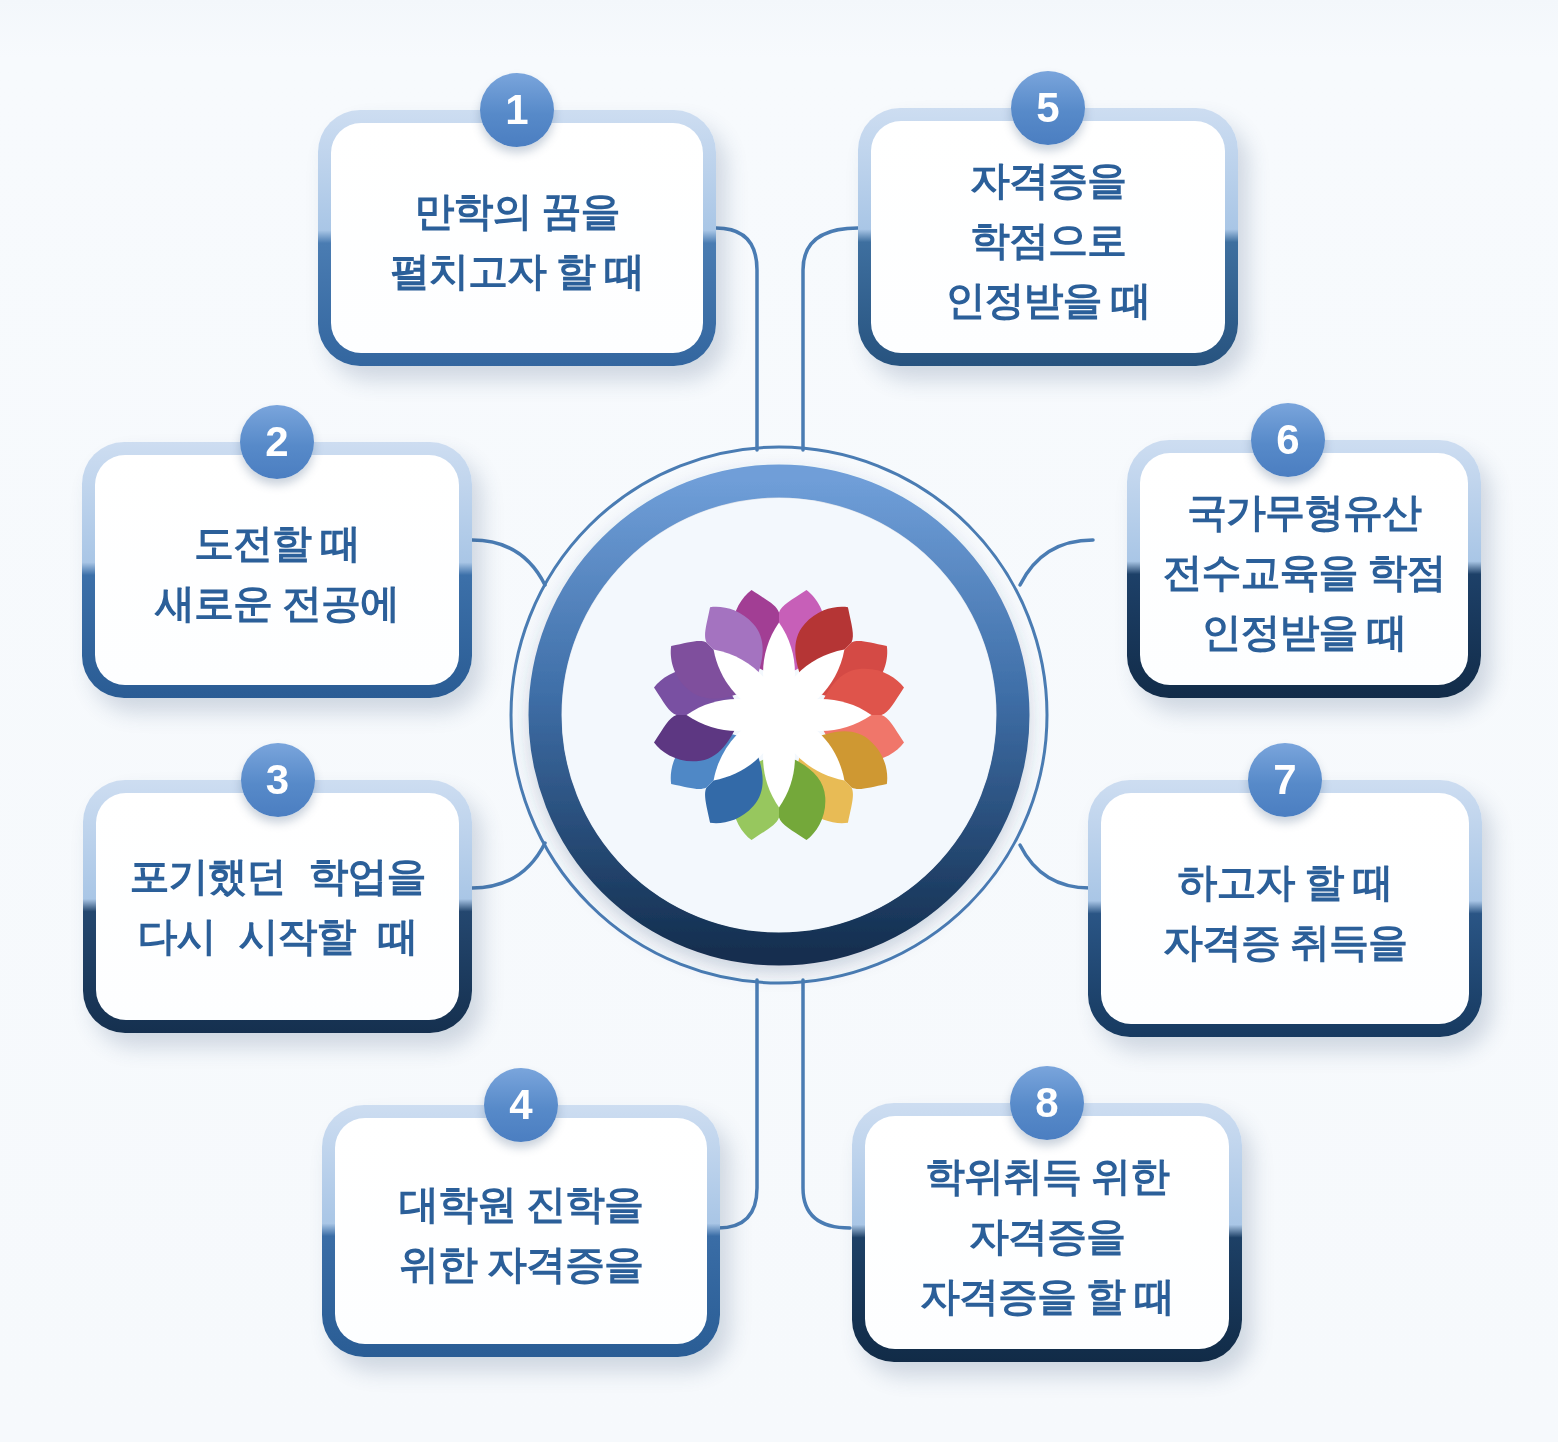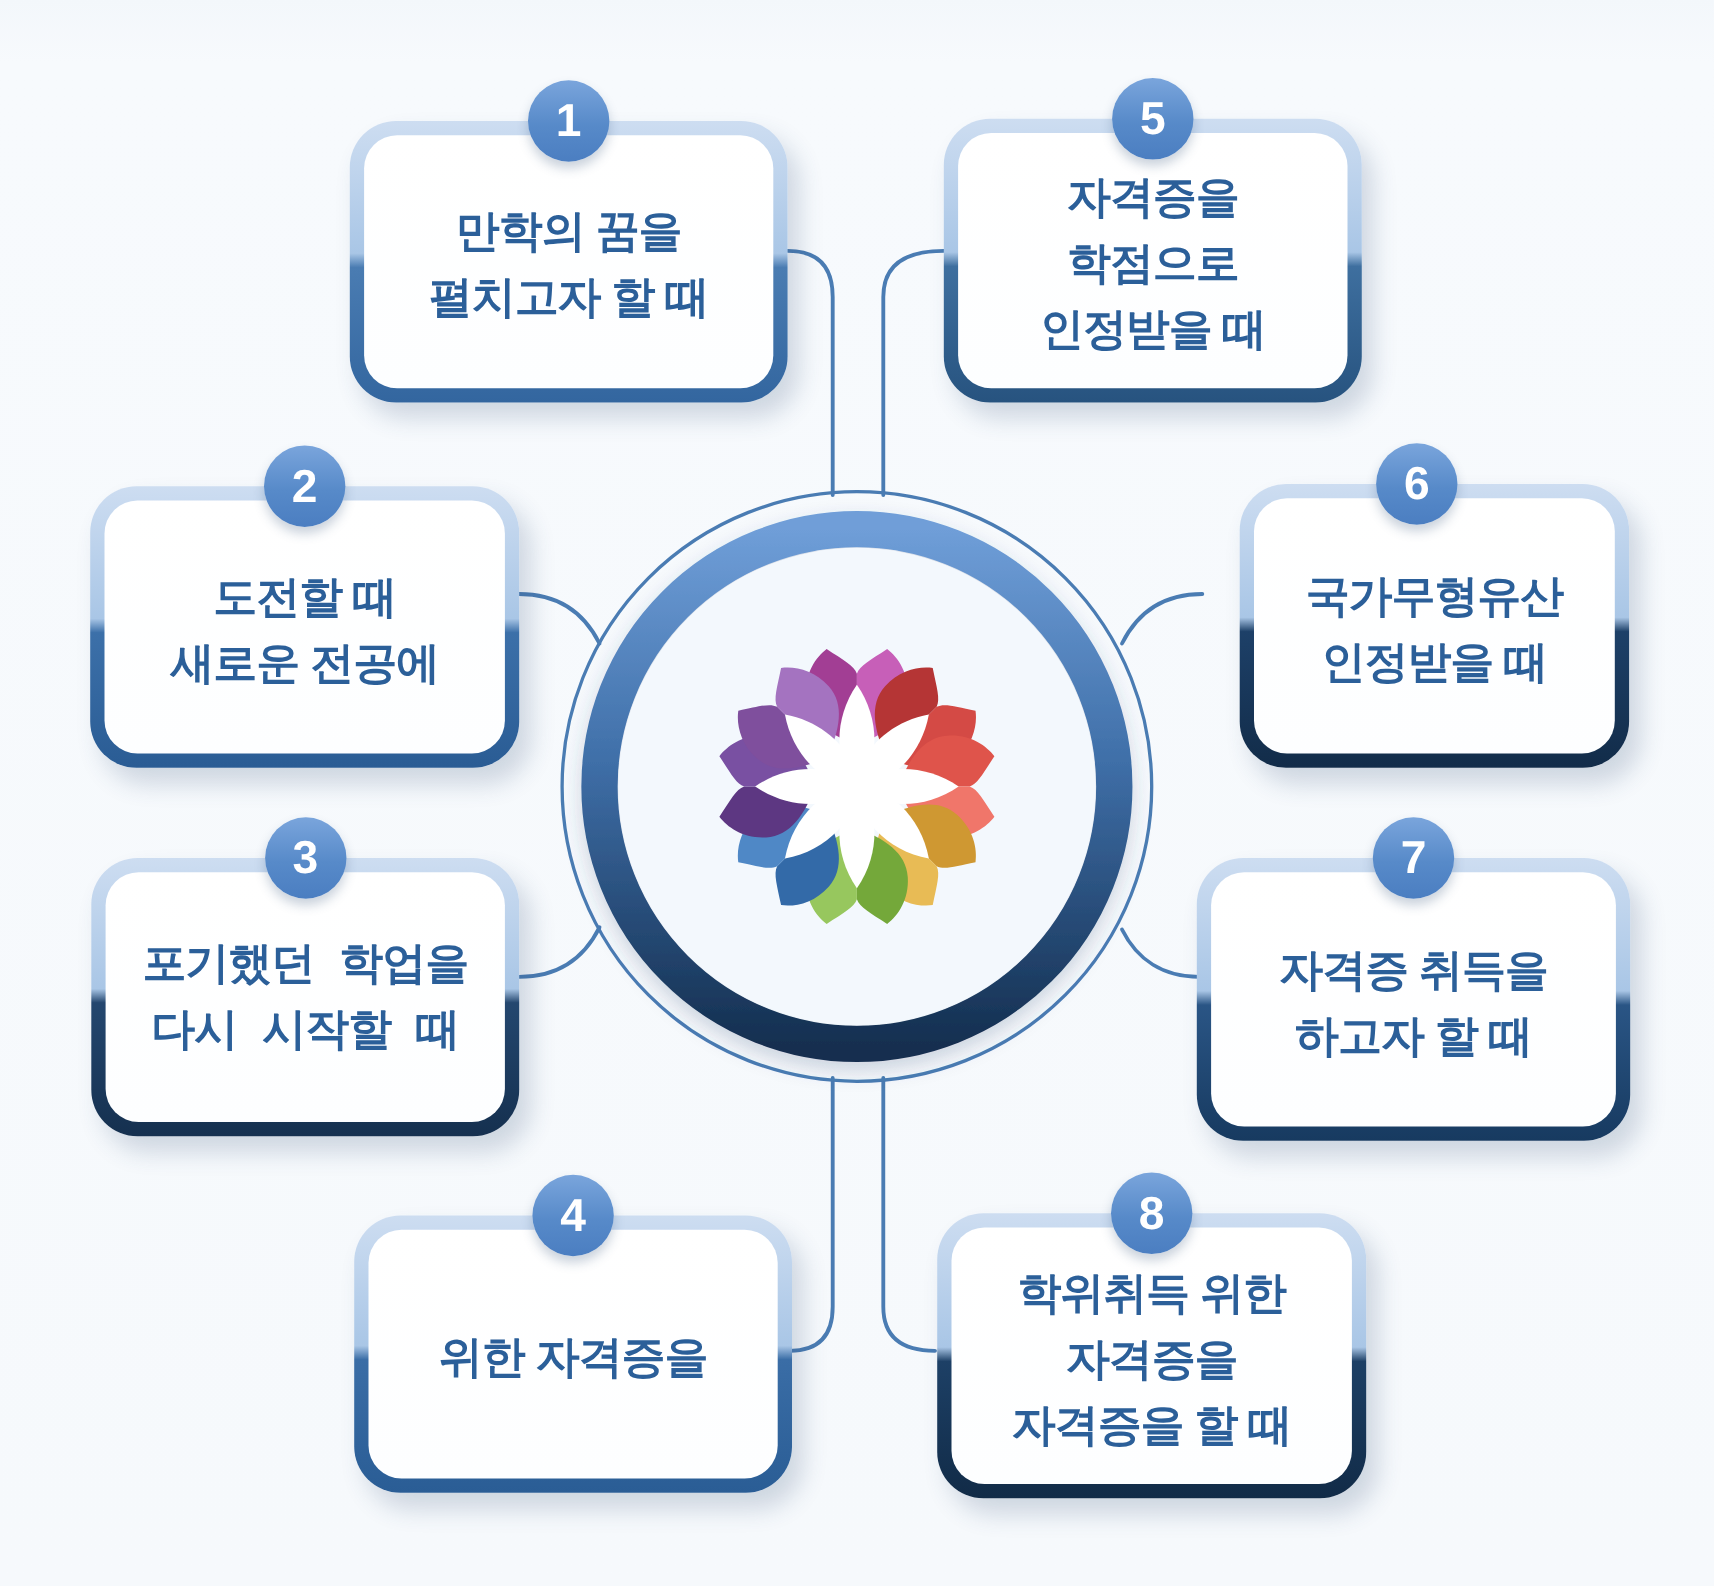--- a/index.html
+++ b/index.html
@@ -177,20 +177,21 @@
     </div>
     <div class="badge">
         <span>3</span>
       </div>
   </div>
 
   <div class="box" style="left:322px;top:1105px;width:398px;height:252px">
     <div class="frame" style="background: linear-gradient(rgb(205, 221, 241) 0%, rgb(169, 198, 230) 47%, rgb(58, 109, 166) 52%, rgb(42, 93, 149) 100%);">
       <div class="inner">
         <div class="text">
+          <span>대학원 진학을</span>
           <span>위한 자격증을</span>
           <span></span>
         </div>
       </div>
     </div>
     <div class="badge">
         <span>4</span>
       </div>
   </div>
 
@@ -207,35 +208,36 @@
     <div class="badge">
         <span>5</span>
       </div>
   </div>
 
   <div class="box" style="left:1095px;top:440px;width:386px;height:258px">
     <div class="frame" style="background: linear-gradient(rgb(205, 221, 241) 0%, rgb(169, 198, 230) 47%, rgb(29, 64, 104) 52%, rgb(18, 44, 73) 100%); margin-left: 32px;">
       <div class="inner">
         <div class="text">
           <span>국가무형유산</span>
+          <span>전수교육을 학점</span>
           <span>인정받을 때</span>
         </div>
       </div>
     </div>
     <div class="badge">
         <span>6</span>
       </div>
   </div>
 
   <div class="box" style="left:1088px;top:780px;width:394px;height:257px">
     <div class="frame" style="background: linear-gradient(rgb(205, 221, 241) 0%, rgb(169, 198, 230) 47%, rgb(42, 85, 133) 52%, rgb(23, 58, 96) 100%);">
       <div class="inner">
         <div class="text">
+          <span>하고자 할 때</span>
           <span>자격증 취득을</span>
-          <span>하고자 할 때</span>
           <span></span>
         </div>
       </div>
     </div>
     <div class="badge">
         <span>7</span>
       </div>
   </div>
 
   <div class="box" style="left:852px;top:1103px;width:390px;height:259px">

